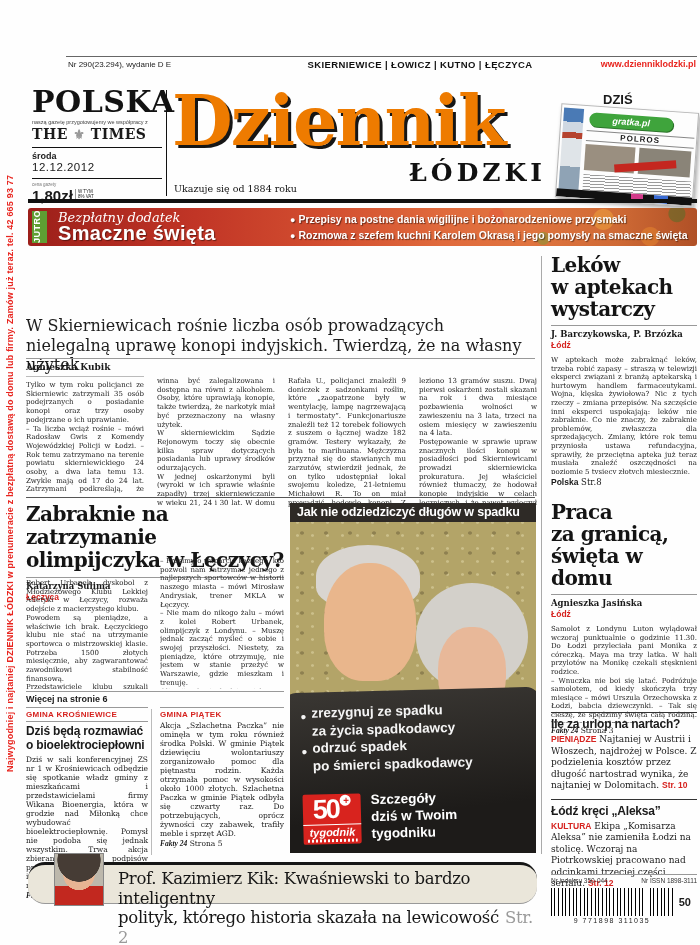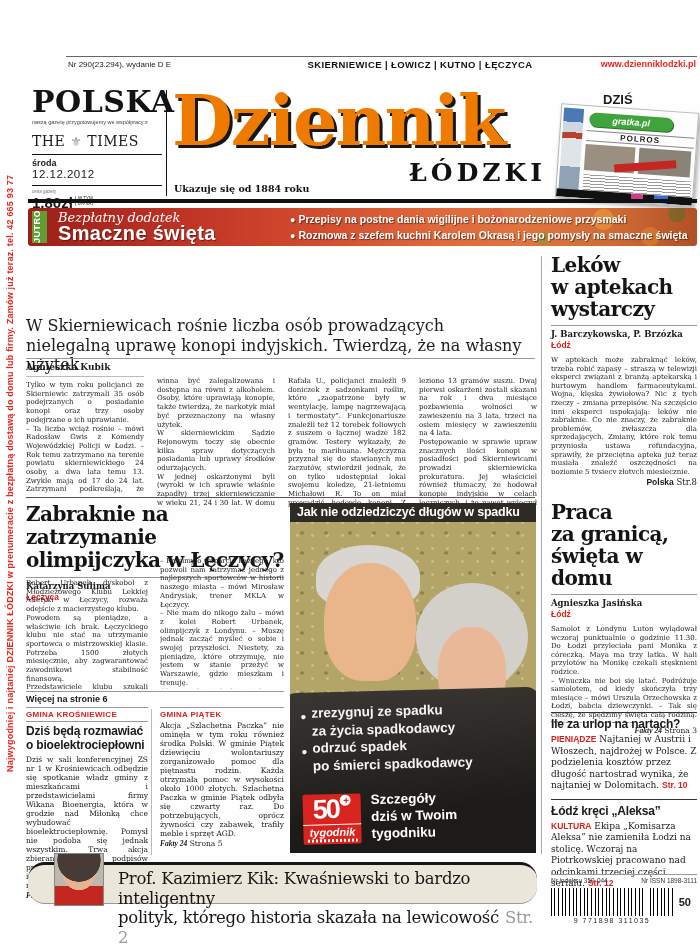--- a/index.html
+++ b/index.html
@@ -24,36 +24,36 @@
   .top-rule { left:66px; top:56px; width:631px; height:1px; background:#666; }
   .issue { left:68px; top:60px; font-family:"Liberation Sans",sans-serif; font-size:8px; color:#222; }
   .regions { left:240px; top:59px; width:360px; text-align:center;
     font-family:"Liberation Sans",sans-serif; font-weight:bold; font-size:9.5px; letter-spacing:.4px; color:#111; }
   .website { right:4px; top:59px; font-family:"Liberation Sans",sans-serif; font-weight:bold; font-size:9px; color:#e8251f; }
 
   
   .polska { left:32px; top:86px; width:130px; }
   .polska-name { font-size:30px; font-weight:600; letter-spacing:.5px; color:#121212; line-height:32px; }
   .polska-tag { font-family:"Liberation Sans",sans-serif; font-size:5.5px; color:#444; margin-top:1px; }
-  .polska-times { font-weight:normal; font-size:14px; margin-top:8px; letter-spacing:.5px; }
+  .polska-times { font-weight:bold; font-size:14px; margin-top:1px; letter-spacing:.5px; }
   .crest { color:#999; font-size:13px; }
   .pol-rule { height:1px; background:#111; margin:5px 0 3px; }
   .day { font-weight:bold; font-size:9px; font-family:"Liberation Sans",sans-serif; }
   .date { font-size:11.5px; font-family:"Liberation Sans",sans-serif; letter-spacing:.5px; margin-bottom:2px; }
   .price-label { font-size:4.5px; color:#777; font-family:"Liberation Sans",sans-serif; margin-top:2px;}
   .price-row { display:flex; align-items:flex-start; gap:2px; }
   .price { font-weight:bold; font-size:15px; font-family:"Liberation Sans",sans-serif; }
   .price-tax { font-size:4.5px; line-height:5px; font-family:"Liberation Sans",sans-serif; white-space:pre-line; margin-top:2px; border-left:1px solid #999; padding-left:2px;}
   .mast-divider { left:166px; top:90px; width:1px; height:106px; background:#111; }
 
   
   .logo-main { left:172px; top:84px; font-weight:bold; font-size:70px; line-height:74px;
     color:#ee7b00; letter-spacing:-2px; text-shadow:3px 3px 0 #161616; }
   .logo-sub { left:402px; top:158px; width:144px; text-align:right; font-weight:bold; font-size:25px; letter-spacing:4px; color:#111; }
-  .since { left:174px; top:183px; font-weight:bold; font-size:9.5px; color:#111; }
+  .since { left:174px; top:183px; font-weight:normal; font-size:9.5px; color:#111; }
 
   
   .dzis-label { left:560px; top:92px; font-family:"Liberation Sans",sans-serif; font-weight:bold; font-size:13px;padding-left:43px; }
   .promo-card { left:558px; top:108px; width:138px; height:94px; background:#fdfdfd;
     border:1px solid #b5b5b5; transform:rotate(4deg); box-shadow:2px 3px 4px rgba(0,0,0,.35); overflow:hidden; }
   .mini-col { position:absolute; left:2px; top:3px; width:20px; height:86px;
     background:linear-gradient(#4a7ab5 0 16%, #cfd8e2 16% 28%, #b5432f 28% 35%, #dfe4e8 35% 68%, #8fa3b5 68% 100%); }
   .gratka-pill { position:absolute; left:28px; top:6px; width:84px; height:14px; background:#3fa43c;
     border-radius:7px; color:#fff; font-family:"Liberation Sans",sans-serif; font-weight:bold; font-style:italic;
     font-size:9px; text-align:center; line-height:14px; box-shadow:1px 1px 0 #2a7028; }
@@ -106,21 +106,21 @@
 
   .main-side-divider { left:541px; top:256px; width:1px; height:598px; background:#aaa; }
 
   
   .col-article { width:146px; }
   .col-head { font-weight:bold; font-size:20px; line-height:22px; letter-spacing:-.5px; white-space:pre-line; color:#141414; }
   .thin-rule { height:1px; background:#999; margin:5px 0 3px; }
   .byline { font-weight:bold; font-size:8.5px; }
   .location { font-family:"Liberation Sans",sans-serif; font-weight:bold; font-size:8.5px; color:#d6231f; margin:1px 0 6px; }
   .col-body { font-size:7px; line-height:8.6px; }
-  .art-footer { margin-top:3px; font-size:8.5px;text-align:right; }
+  .art-footer { margin-top:3px; font-size:8.5px; }
   .brand-bold { font-family:"Liberation Sans",sans-serif; font-weight:bold; }
   .brand-italic { font-family:Liberation Serif, serif; font-weight:bold; font-style:italic;margin-top:32px; }
   .apteki { left:551px; top:254px; }
   .praca { left:551px; top:501px; }
 
   .row2-rule { left:26px; top:497px; width:509px; height:1px; background:#555; }
 
   
   .leczyca { left:26px; top:503px; width:258px; height:202px; }
   .leczyca .col-head { font-size:20px; line-height:23px; }

